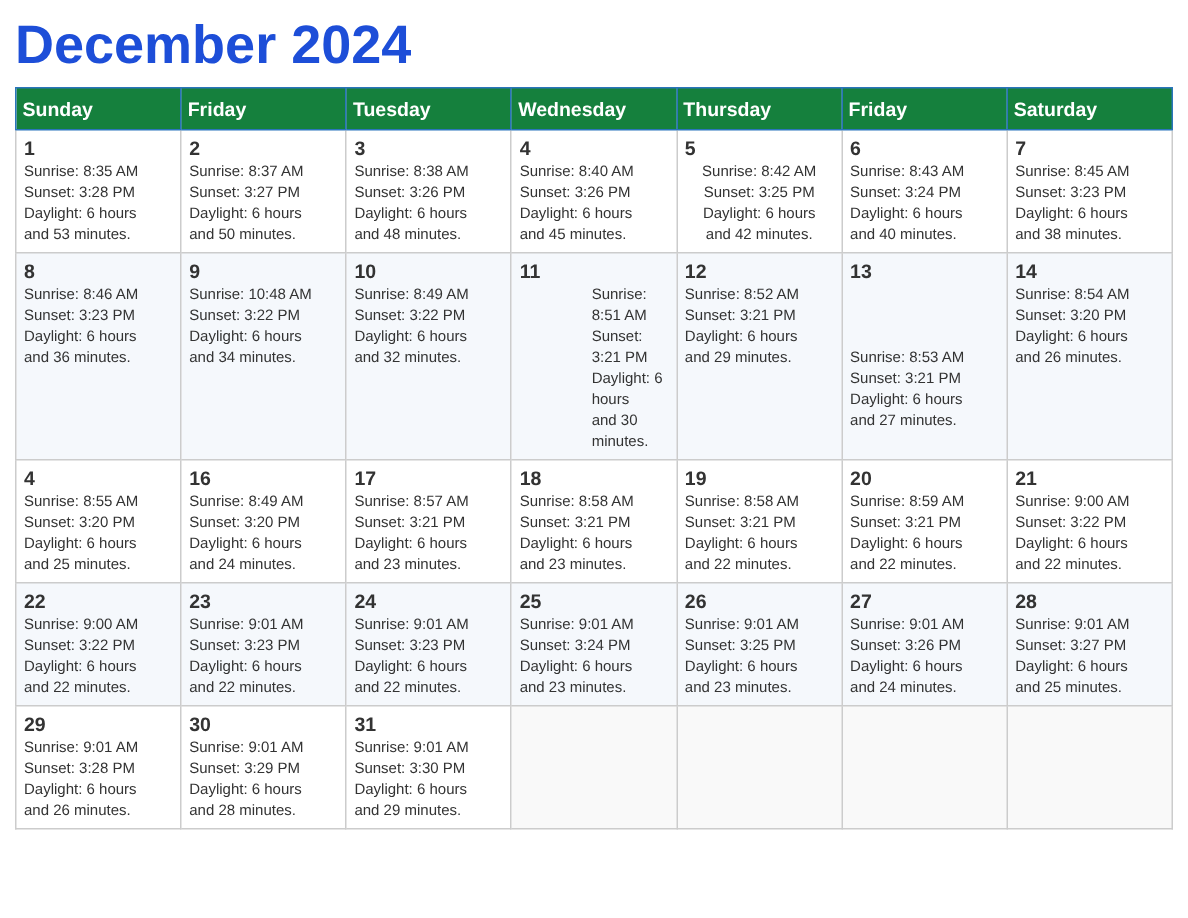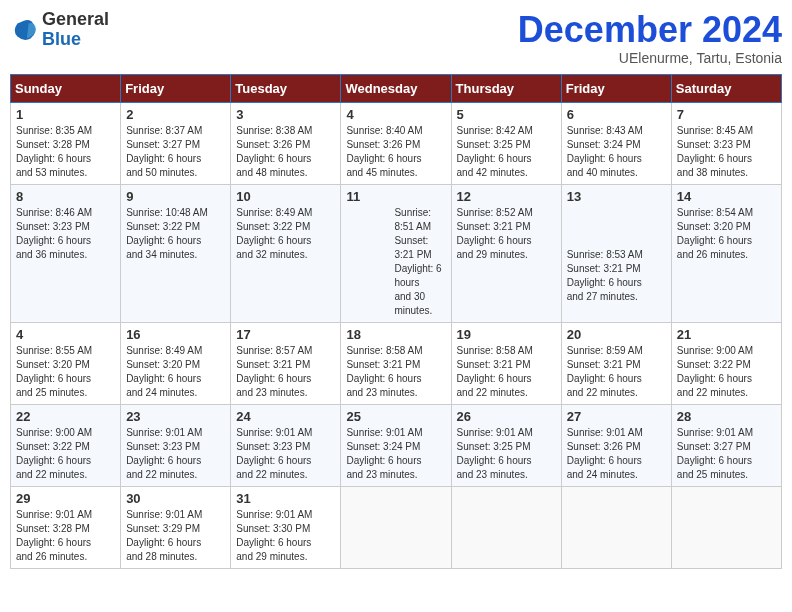--- a/index.html
+++ b/index.html
@@ -43,21 +43,21 @@
     }
     .subtitle {
       font-size: 14px;
       color: #555;
     }
     .calendar {
       width: 100%;
       border-collapse: collapse;
     }
     .calendar th {
-      background: #7f1d1d;
+      background: #15803d;
       color: #fff;
       font-size: 13px;
       font-weight: bold;
       padding: 6px 4px;
       text-align: left;
       border: 1px solid #2a75bb;
     }
     .calendar td {
       vertical-align: top;
       border: 1px solid #ccc;
@@ -83,33 +83,22 @@
       color: #333;
     }
     .empty-cell {
       background: #f9f9f9 !important;
     }
   </style>
 </head>
 <body>
 
 <div class="header">
-  <div class="logo">
-    <svg class="logo-icon" viewBox="0 0 30 30">
-      <path d="M15 5 Q22 2 26 10 Q30 18 22 24 Q15 28 8 22 Q2 16 8 8 Z" fill="#1a6ab5"></path>
-      <path d="M20 8 Q26 6 28 14 Q26 22 18 24" fill="#4a9fd4" opacity="0.7"></path>
-    </svg>
-    <div class="logo-text">
-      <span class="logo-general">General</span><br>
-      <span class="logo-blue">Blue</span>
-    </div>
-  </div>
   <div class="title-block">
     <div class="month-title">December 2024</div>
-    <div class="subtitle">UElenurme, Tartu, Estonia</div>
   </div>
 </div>
 
 <table class="calendar">
   <thead>
     <tr>
     <th>Sunday</th>
         <th>Friday</th>
         <th>Tuesday</th>
         <th>Wednesday</th>
@@ -143,21 +132,21 @@
         </td>
         <td>
           <span class="day-number">4</span>
           <div class="day-info" style="white-space: pre-line;">Sunrise: 8:40 AM
 Sunset: 3:26 PM
 Daylight: 6 hours
 and 45 minutes.</div>
         </td>
         <td>
           <span class="day-number">5</span>
-          <div class="day-info" style="white-space: pre-line;">Sunrise: 8:42 AM
+          <div class="day-info" style="white-space: pre-line; text-align: center;">Sunrise: 8:42 AM
 Sunset: 3:25 PM
 Daylight: 6 hours
 and 42 minutes.</div>
         </td>
         <td>
           <span class="day-number">6</span>
           <div class="day-info" style="white-space: pre-line;">Sunrise: 8:43 AM
 Sunset: 3:24 PM
 Daylight: 6 hours
 and 40 minutes.</div>

